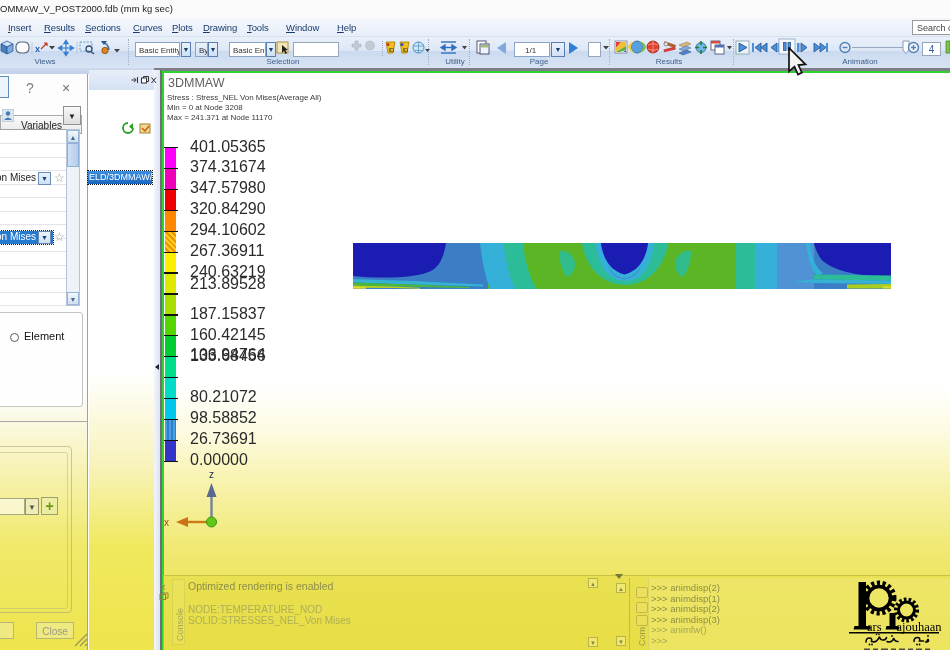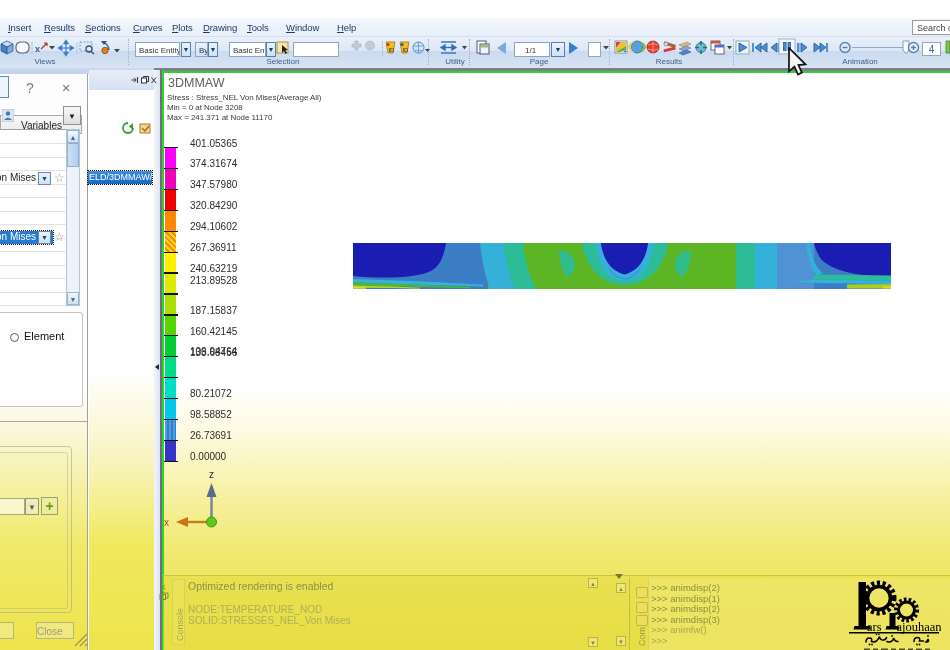--- a/index.html
+++ b/index.html
@@ -42,56 +42,59 @@
 #gbox1{left:-6px;top:312px;width:89px;height:95px;background:#fefefe;border:1px solid #c4c4c4;border-radius:3px;}
 #radio{position:absolute;left:15px;top:20px;width:9px;height:9px;border:1px solid #5a5a5a;border-radius:50%;background:#fff;}
 #gbox1 span{position:absolute;left:29px;top:17px;font-size:11px;color:#111;}
 #hsep{left:0px;top:421px;width:88px;height:1px;background:#a8a8a8;}
 #gbox2{left:-6px;top:446px;width:78px;height:167px;border:1px solid rgba(160,160,120,.55);border-radius:4px;}
 #gbox3{left:-2px;top:452px;width:70px;height:157px;border:1px solid rgba(170,170,130,.45);border-radius:3px;}
 #cmb2{left:-2px;top:498px;width:27px;height:17px;background:rgba(255,255,255,.55);border:1px solid rgba(150,150,110,.8);}
 #cmb2b{left:25px;top:498px;width:14px;height:17px;background:rgba(235,235,215,.6);border:1px solid rgba(140,140,100,.9);color:#55604a;font-size:8px;text-align:center;padding-top:4px;}
 #plusb{left:41px;top:497px;width:17px;height:18px;background:rgba(230,235,180,.5);border:1px solid rgba(150,150,100,.9);color:#6a9a10;font-size:14px;font-weight:bold;text-align:center;line-height:16px;}
 #btnL{left:-8px;top:622px;width:22px;height:17px;background:rgba(240,240,200,.4);border:1px solid rgba(160,160,110,.7);}
-#btnClose{left:36px;top:622px;width:38px;height:17px;background:rgba(240,240,200,.4);border:1px solid rgba(160,160,110,.7);font-size:10px;color:#9a9a80;text-align:left;padding-top:3px;}
+#btnClose{left:36px;top:622px;width:38px;height:17px;background:rgba(240,240,200,.4);border:1px solid rgba(160,160,110,.7);font-size:10px;color:#9a9a80;text-align:center;padding-top:3px;}
 
 #midp{left:89px;top:70px;width:65px;height:580px;background:linear-gradient(180deg,#ffffff 0%,#ffffff 52%,#f8f3bb 68%,#f0e95e 82%,#eee44c 100%);}
 #midtop{left:89px;top:70px;width:65px;height:20px;background:linear-gradient(#e8eef9,#d4e1f3);}
 #treesel{left:88px;top:171px;width:64px;height:13px;background:linear-gradient(#3c8fe0,#1a66c0);outline:1px dotted #111;color:#fff;font-size:9px;padding:1px 0 0 1px;white-space:nowrap;overflow:hidden;}
 #edgestrip{left:154px;top:70px;width:6px;height:580px;background:linear-gradient(90deg,#f3f5fb,#dde3f2);}
 #edgedark{left:160px;top:70px;width:2px;height:580px;background:#6f7076;}
 #greenleft{left:162px;top:70px;width:2px;height:580px;background:#2ed32e;}
 #collapsearrow{left:155px;top:363.5px;width:0px;height:0px;border-top:3.5px solid transparent;border-bottom:3.5px solid transparent;border-right:4.5px solid #223;z-index:3;}
 
 #vp{left:164px;top:72.5px;width:786px;height:577.5px;background:linear-gradient(180deg,#ffffff 0%,#ffffff 54%,#fdfbe2 62%,#f7f2a8 72%,#f0e870 83%,#ece355 95%,#ebe14e 100%);}
 #vptitle{left:168px;top:76px;font-size:12.5px;color:#5f5f5f;}
 .vpinfo{position:absolute;left:167px;font-size:8px;color:#3a3a3a;letter-spacing:-0.05px;}
 
 .band{position:absolute;left:165px;width:10.5px;}
 .tick{position:absolute;left:164px;width:14px;height:1.4px;background:#111;}
-.lv{position:absolute;left:190px;width:70px;font-size:10px;color:#2b2b2b;}
+.lv{position:absolute;left:190px;width:70px;font-size:16px;color:#2b2b2b;}
 
 #console{left:163px;top:575px;width:787px;height:75px;background:linear-gradient(rgba(225,216,55,.42),rgba(228,219,62,.50));border-top:1px solid #c9c23e;}
 .ctxt{position:absolute;left:188px;font-size:10.5px;color:#8d8f4a;white-space:nowrap;}
 .ctxt2{position:absolute;left:188px;font-size:10px;color:#adaf58;white-space:nowrap;}
 #ctab{left:172px;top:579px;width:13px;height:66px;background:rgba(240,235,120,.25);border:1px solid rgba(180,175,80,.3);}
 .cx{position:absolute;left:160px;font-size:10px;color:#85873f;}
 #cscroll{left:588px;top:578px;width:11px;height:70px;}
 .csb{position:absolute;width:10px;height:10px;background:rgba(245,240,140,.55);border:1px solid rgba(170,165,70,.8);color:#85873f;font-size:6px;text-align:center;padding-top:2px;}
 #hpanel{left:648px;top:578px;width:302px;height:72px;background:rgba(250,246,160,.28);border-left:1px solid rgba(200,195,100,.5);}
 .htxt{position:absolute;left:651px;font-size:9.5px;color:#8d8f42;white-space:nowrap;}
 .htxt2{position:absolute;left:651px;font-size:9.5px;color:#a5a751;white-space:nowrap;}
 #csep2{left:629px;top:578px;width:1px;height:72px;background:rgba(170,165,70,.6);}
 .cicon{position:absolute;left:636px;width:12px;height:11px;border:1px solid rgba(165,150,60,.55);background:rgba(240,225,110,.45);border-radius:2px;}
 #comtab{position:absolute;left:637px;top:646px;font-size:9px;color:#9a9c4a;transform:rotate(-90deg);transform-origin:left top;}
 #constab{position:absolute;left:175px;top:641px;font-size:9px;color:#a5a64e;transform:rotate(-90deg);transform-origin:left top;}
 </style></head>
 <body>
 <div id="stage">
 
+  <div class="abs" id="titlebar">
+      <span>OMMAW_V_POST2000.fdb (mm kg sec)</span>
+    </div>
 
   <div class="abs" id="menubar"></div>
   <span class="mi" style="left:8px"><u>I</u>nsert</span>
   <span class="mi" style="left:44px"><u>R</u>esults</span>
   <span class="mi" style="left:85px"><u>S</u>ections</span>
   <span class="mi" style="left:133px"><u>C</u>urves</span>
   <span class="mi" style="left:172px"><u>P</u>lots</span>
   <span class="mi" style="left:203px"><u>D</u>rawing</span>
   <span class="mi" style="left:247px"><u>T</u>ools</span>
   <span class="mi" style="left:286px"><u>W</u>indow</span>

